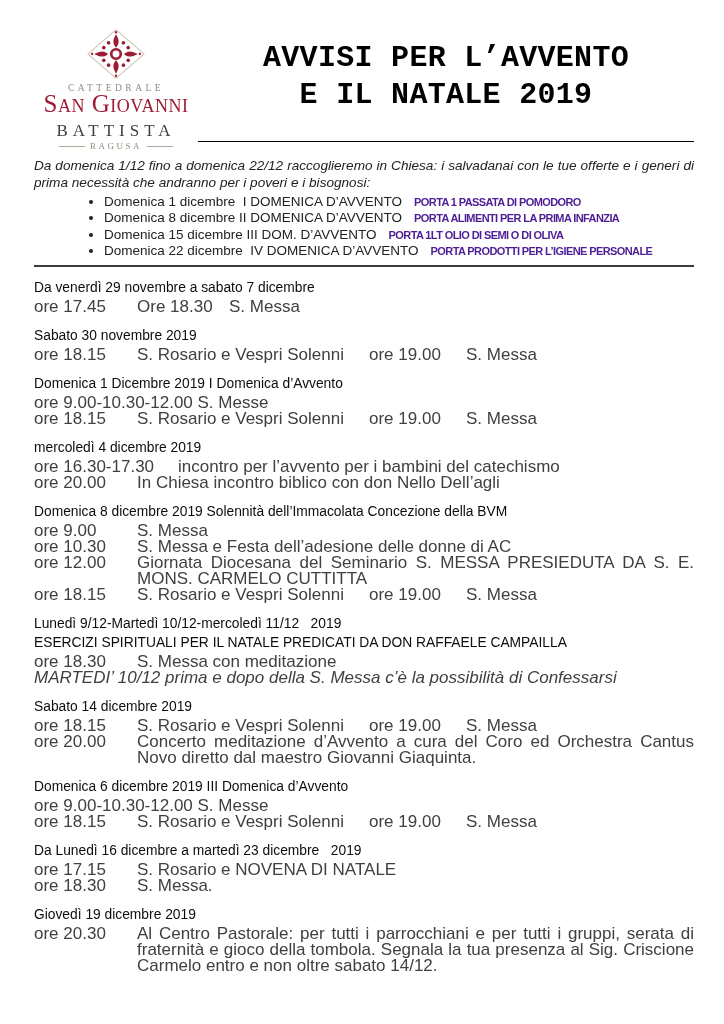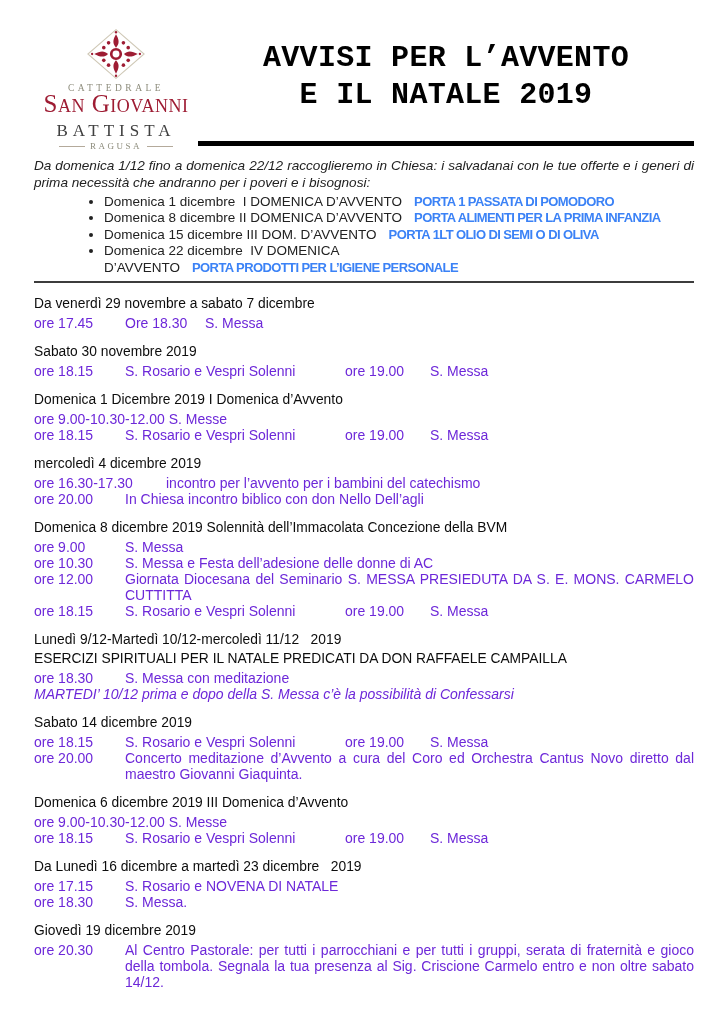--- a/index.html
+++ b/index.html
@@ -17,40 +17,40 @@
   .logo-catt { font-family:"Liberation Serif", serif; font-size:9.5px; letter-spacing:3.5px;
                color:#8d8c7c; margin-top:3px; white-space:nowrap; }
   .logo-sg   { font-family:"Liberation Serif", serif; font-variant:small-caps; font-size:25px;
                line-height:21px; color:#9e1c33; letter-spacing:0.5px; white-space:nowrap; }
   .logo-batt { font-family:"Liberation Serif", serif; font-size:17px; letter-spacing:5px;
                color:#404040; line-height:15px; margin-top:9px; white-space:nowrap; }
   .logo-ragusa { display:flex; align-items:center; justify-content:center; gap:5px; margin-top:3px; }
   .logo-ragusa .rg-line { width:26px; height:1px; background:#b4aa9b; }
   .logo-ragusa .rg-text { font-family:"Liberation Serif", serif; font-size:9px; letter-spacing:2.5px;
                color:#8d8c7c; }
-  .header-right { flex:1 1 auto; border-bottom:5px solid #000000; padding:14px 0 27px 0; }
+  .header-right { flex:1 1 auto; border-bottom:1px solid #000000; padding:14px 0 27px 0; }
   .doc-title { font-family:"Liberation Mono", monospace; font-weight:bold; font-size:30px;
                line-height:37px; letter-spacing:0.3px; text-align:center; color:#000; white-space:pre; }
 
   
   .intro { margin-top:6px; font-style:italic; font-size:13.6px; line-height:17px;
            text-align:justify; color:#222; }
   .bullets { margin:3px 0 0 0; padding:0 0 0 70px; }
   .bullets li { list-style:disc; font-size:13.5px; line-height:16.4px; color:#222; }
   .b-text  { white-space:pre-wrap; }
-  .b-porta { font-weight:bold; color:#3b82f6; font-size:13px; letter-spacing:-0.6px;
+  .b-porta { font-weight:bold; color:#4c1d95; font-size:11px; letter-spacing:-0.6px;
              margin-left:12px; white-space:nowrap; }
   .rule-bullets { border:none; border-top:2px solid #3c3c3c; margin:5px 0 0 0; }
 
   
   .sections { }
   .sec { margin-top:13px; }
   .sec-title { font-weight:normal; font-size:13.8px; line-height:16px; color:#0d0d0d;
                margin-bottom:3px; white-space:pre-wrap; }
-  .row { display:flex; align-items:flex-start; font-size:14px; line-height:16px; color:#6d28d9; }
+  .row { display:flex; align-items:flex-start; font-size:17px; line-height:16px; color:#404040;gap:12px; }
   .row.italic { font-style:italic; }
   .cell { flex:0 0 auto; white-space:pre-wrap; }
   .cell.flex { flex:1 1 auto; }
   .cell.just { text-align:justify; }
 </style>
 </head>
 <body>
 
 <div class="page">
 

